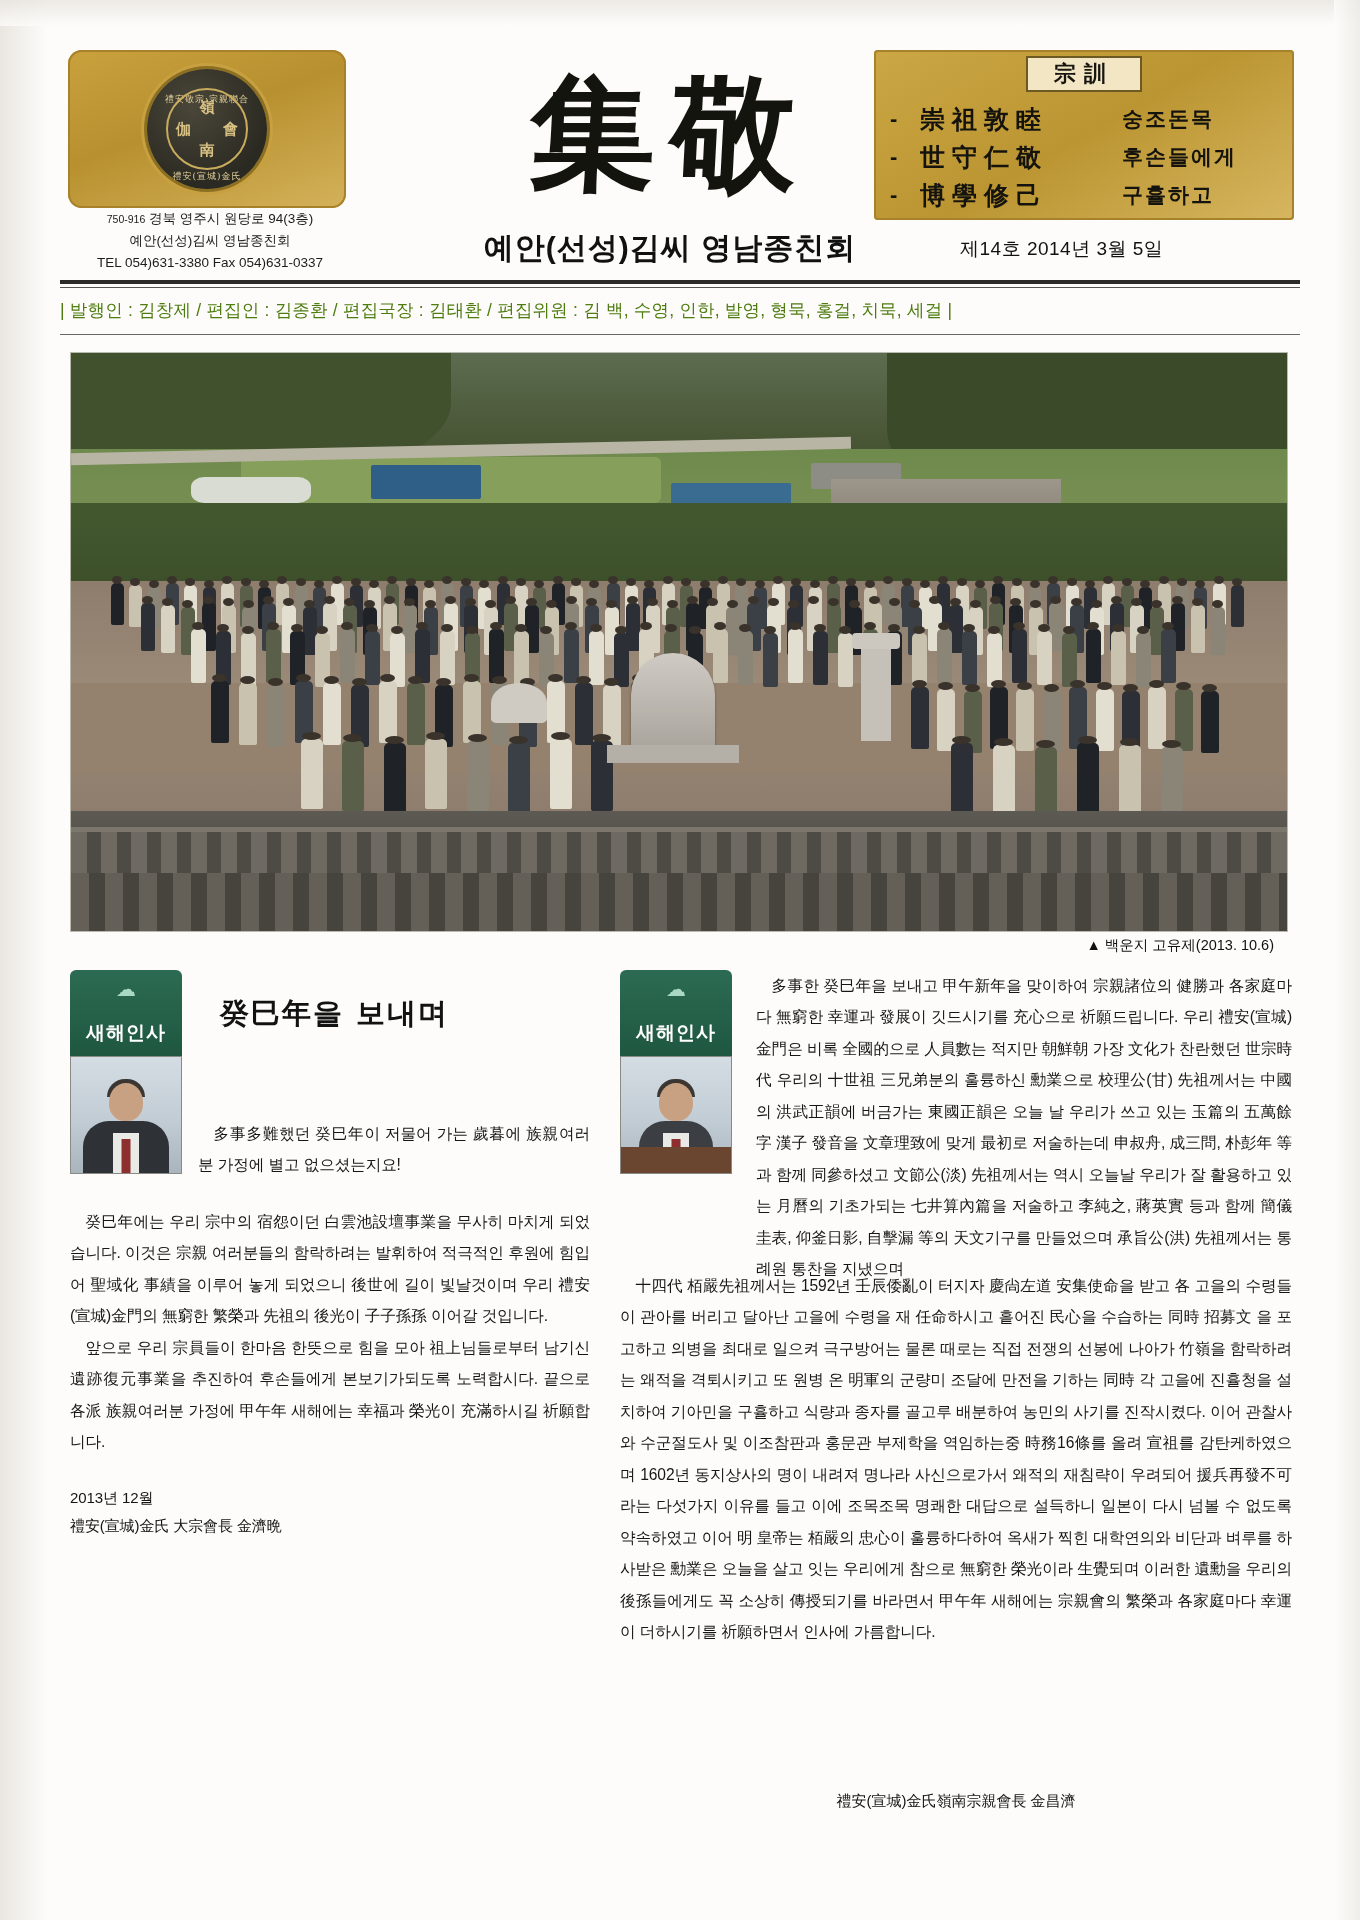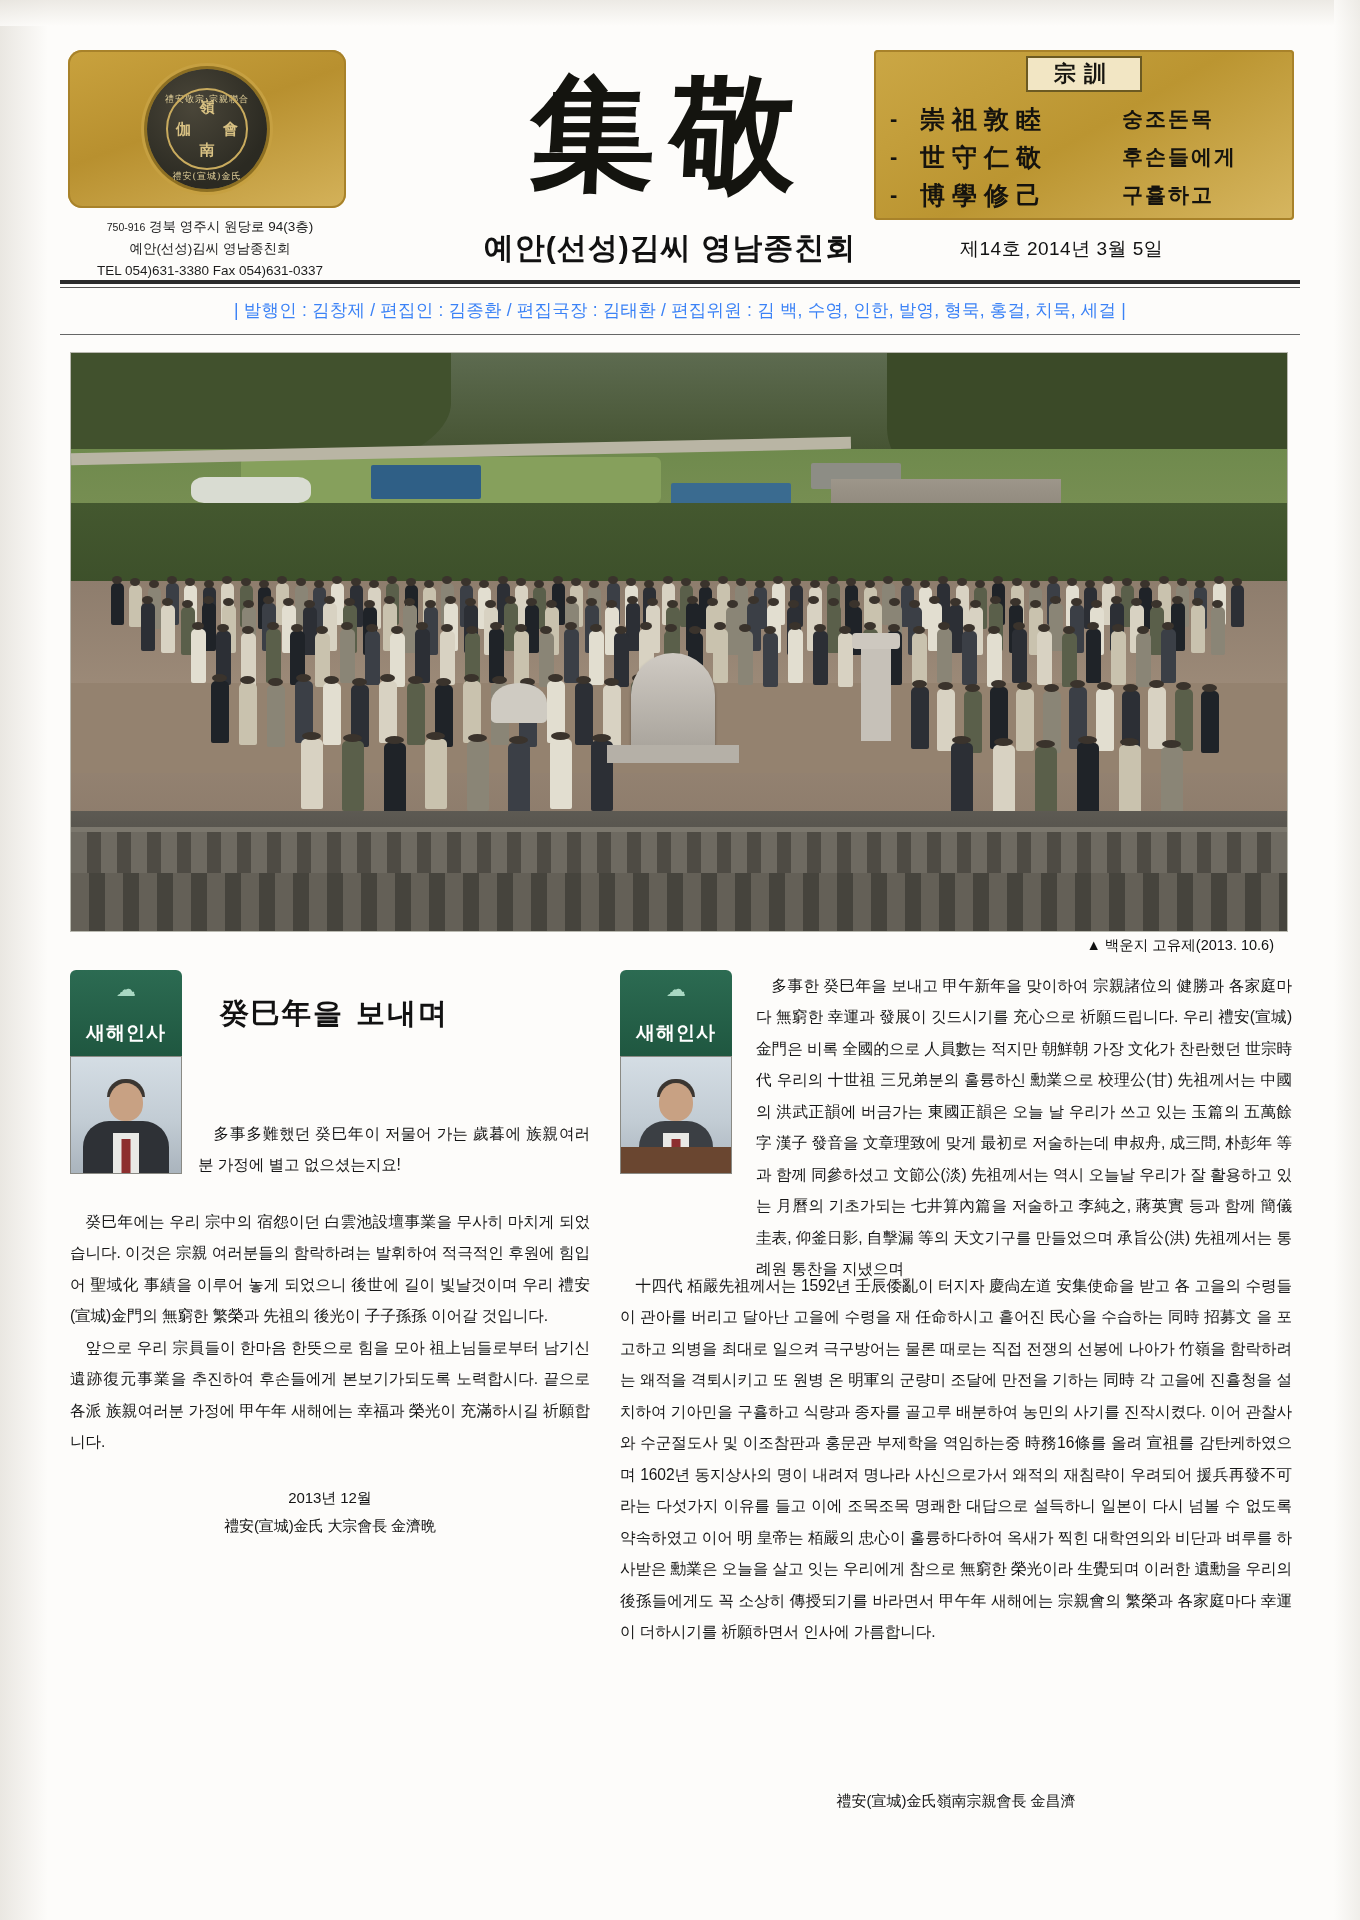--- a/index.html
+++ b/index.html
@@ -86,21 +86,21 @@
     font-family:"DejaVu Serif", serif;
     white-space:nowrap;
   }
   .emblem-ring-text-bot {
     position:absolute; left:50%; bottom:6px; transform:translateX(-50%);
     font-size:9px; color:#e3d19a; letter-spacing:1px;
     font-family:"DejaVu Serif", serif;
     white-space:nowrap;
   }
   .addr-block {
-    position:absolute; left:0; top:186px;
+    position:absolute; left:0; top:178px;
     width:300px;
     text-align:center;
     font-size:13.5px;
     line-height:1.62;
     color:#1c1c1c;
     font-family:"Liberation Sans", sans-serif;
   }
   .addr-block .tiny { font-size:10.5px; }
 
   .brush-title {
@@ -181,23 +181,22 @@
     position:absolute; left:0; top:250px; width:1240px; height:4px; background:#2b2b2b;
   }
   .rule-thin {
     position:absolute; left:0; top:257px; width:1240px; height:1px; background:#555;
   }
 
   
   .credits {
     position:absolute; left:0; top:268px;
     width:1240px;
-    text-align:center;
     font-size:17.5px;
-    color:#3b82f6;
+    color:#4d7c0f;
     letter-spacing:.2px;
   }
   .rule-thin2 {
     position:absolute; left:0; top:304px; width:1240px; height:1px; background:#666;
   }
 
   
   .photo-wrap {
     position:absolute; left:10px; top:322px;
     width:1218px; height:580px;
@@ -390,21 +389,20 @@
   .body-text p { margin:0 0 0 0; text-indent:1em; }
 
   .left-body {
     position:absolute; left:0; top:236px; width:520px;
   }
   .left-body-top {
     position:absolute; left:128px; top:148px; width:392px;
     font-size:15.6px; line-height:2.02; text-align:justify; color:#161616;
   }
   .sign {
-    text-align:center;
     font-size:15px;
     line-height:1.9;
     margin-top:26px;
     color:#141414;
   }
 
   .right-head { position:absolute; left:0; top:0; width:672px; }
   .right-badge { position:absolute; left:0; top:0; }
   .right-text-top {
     position:absolute; left:136px; top:0; width:536px;

